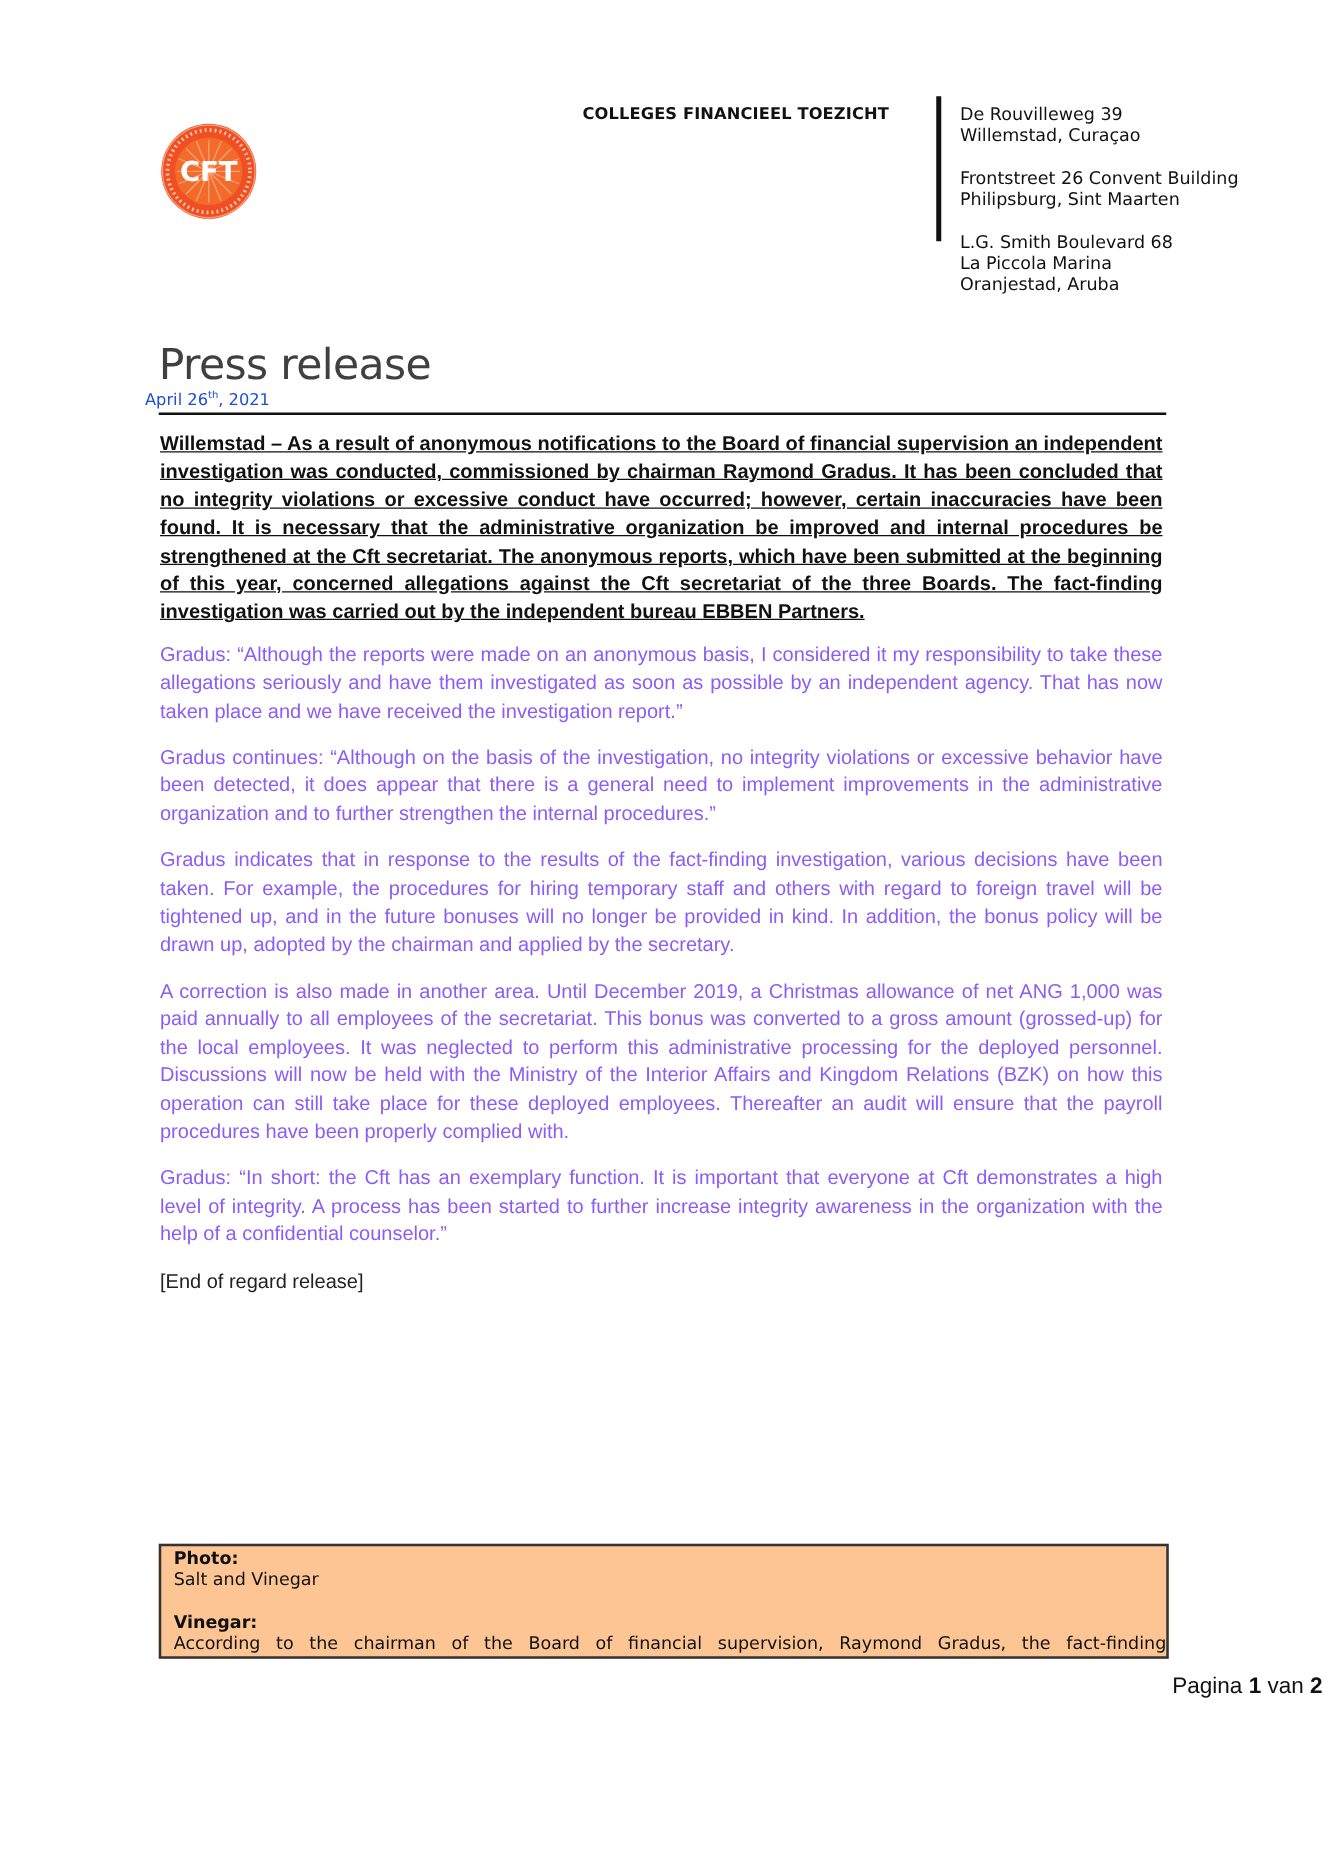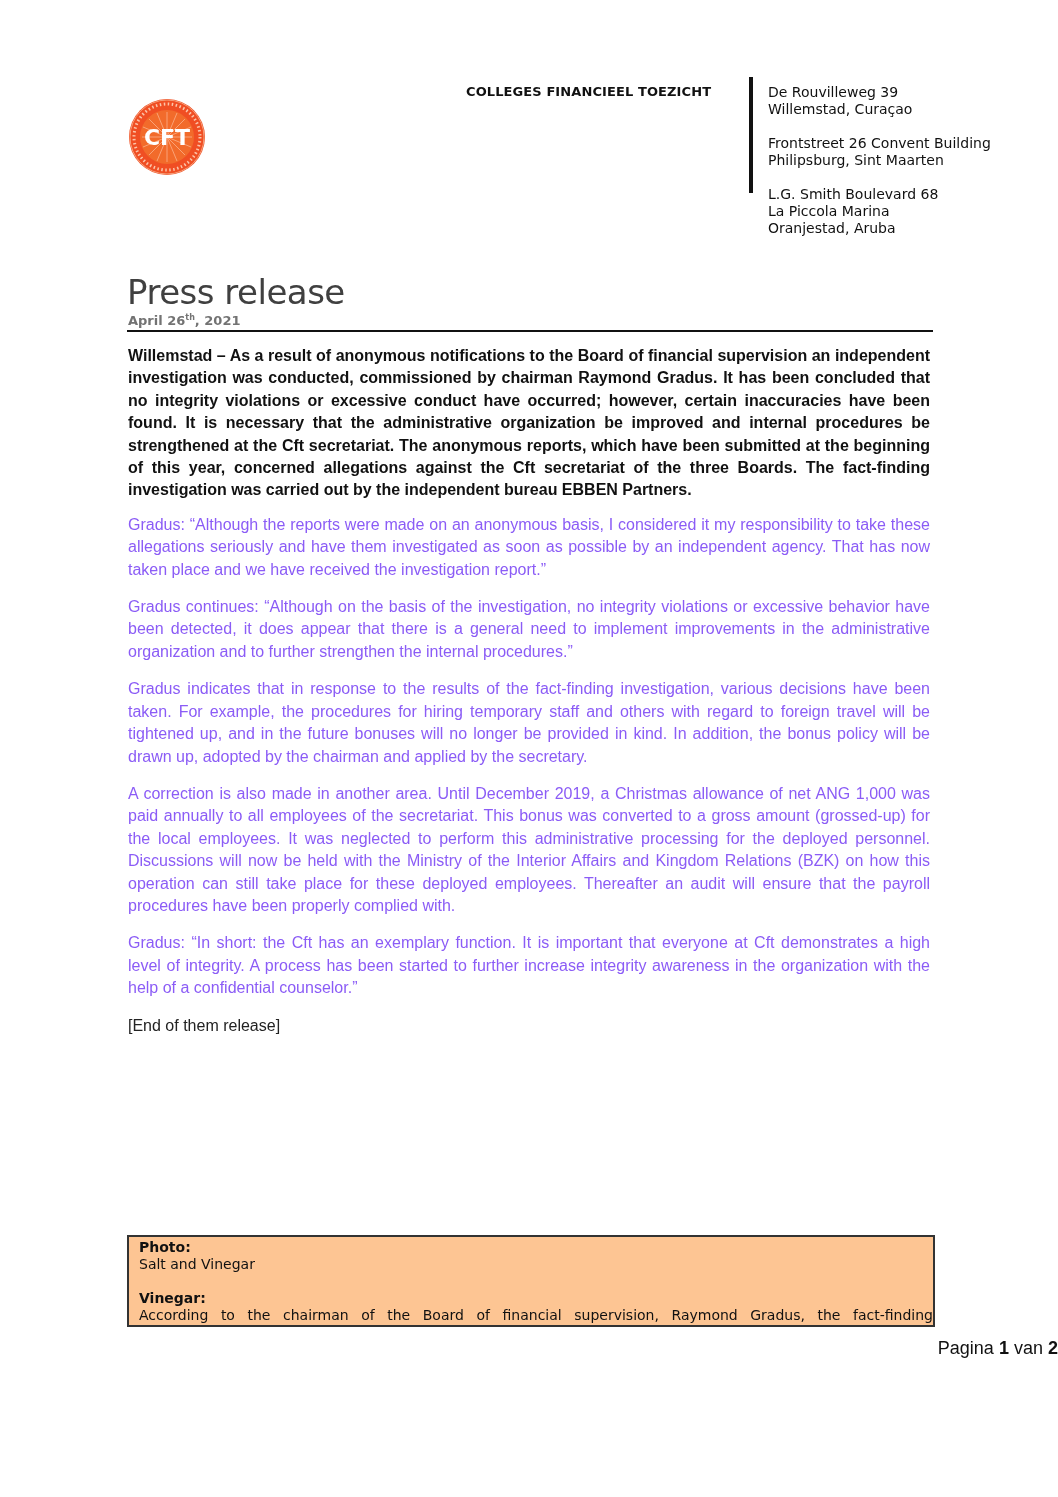--- a/index.html
+++ b/index.html
@@ -13,30 +13,30 @@
     .org-name { position: absolute; left: 466px; top: 84px; font-weight: bold; font-size: 13px;
                 letter-spacing: 0.1px; color: #111; }
     .header-rule { position: absolute; left: 749px; top: 77px; width: 4px; height: 116px; background: #111; }
     .addresses { position: absolute; left: 768px; top: 84px; font-size: 14px; line-height: 17px; color: #111; }
     .address-block { margin-bottom: 17px; }
     .address-line { display: block; white-space: nowrap; }
 
     
     .doc-title { position: absolute; left: 127px; top: 272px; font-size: 34px; font-weight: normal;
                  font-family: "DejaVu Sans", sans-serif; letter-spacing: -0.5px; color: #404040; }
-    .doc-date { position: absolute; left: 128px; top: 313px; font-size: 13px; font-weight: bold; color: #737373; }
+    .doc-date { position: absolute; left: 116px; top: 313px; font-size: 13px; font-weight: normal; color: #1d4ed8; }
     .doc-date sup { font-size: 8px; vertical-align: super; line-height: 0; }
     .title-rule { position: absolute; left: 127px; top: 330px; width: 806px; height: 2px; background: #111; }
 
     
     .content { position: absolute; left: 128px; top: 345px; width: 802px; }
     .headline { font-family: "Liberation Sans", sans-serif; font-weight: bold; font-size: 19px; line-height: 26px;
                 text-align: justify; margin: 0 0 16px 0; color: #111; }
     .lead { font-family: "Liberation Sans", sans-serif; font-weight: bold; font-size: 16px; line-height: 22.4px;
-            text-align: justify; margin: 0 0 12px 0; color: #111; }
+            text-align: justify; margin: 0 0 12px 0; color: #111; text-decoration: underline; }
     .para { font-family: "Liberation Sans", sans-serif; font-size: 16px; line-height: 22.4px; text-align: justify;
             margin: 0 0 15px 0; color: #8b5cf6; }
     .end-note { font-family: "Liberation Sans", sans-serif; font-size: 16px; line-height: 22px; margin: 0; color: #222; }
 
     
     .photo-box { position: absolute; left: 127px; top: 1235px; width: 808px; height: 92px;
                  background: #fdc593; border: 2px solid #333; box-sizing: border-box; overflow: hidden;
                  padding: 2px 0 0 10px; font-family: "DejaVu Sans", sans-serif; font-size: 14px; line-height: 17px; color: #111; }
     .photo-label, .caption-label { font-weight: bold; display: block; }
     .photo-value { display: block; margin-bottom: 17px; }
@@ -94,21 +94,21 @@
 <div class="doc-date"><span>April 26</span><sup>th</sup><span>, 2021</span></div>
 <div class="title-rule"></div>
 
 <div class="content">
   <p class="lead">Willemstad – As a result of anonymous notifications to the Board of financial supervision an independent investigation was conducted, commissioned by chairman Raymond Gradus. It has been concluded that no integrity violations or excessive conduct have occurred; however, certain inaccuracies have been found. It is necessary that the administrative organization be improved and internal procedures be strengthened at the Cft secretariat. The anonymous reports, which have been submitted at the beginning of this year, concerned allegations against the Cft secretariat of the three Boards. The fact-finding investigation was carried out by the independent bureau EBBEN Partners.</p>
   <p class="para">Gradus: “Although the reports were made on an anonymous basis, I considered it my responsibility to take these allegations seriously and have them investigated as soon as possible by an independent agency. That has now taken place and we have received the investigation report.”</p>
   <p class="para">Gradus continues: “Although on the basis of the investigation, no integrity violations or excessive behavior have been detected, it does appear that there is a general need to implement improvements in the administrative organization and to further strengthen the internal procedures.”</p>
   <p class="para">Gradus indicates that in response to the results of the fact-finding investigation, various decisions have been taken. For example, the procedures for hiring temporary staff and others with regard to foreign travel will be tightened up, and in the future bonuses will no longer be provided in kind. In addition, the bonus policy will be drawn up, adopted by the chairman and applied by the secretary.</p>
   <p class="para">A correction is also made in another area. Until December 2019, a Christmas allowance of net ANG 1,000 was paid annually to all employees of the secretariat. This bonus was converted to a gross amount (grossed-up) for the local employees. It was neglected to perform this administrative processing for the deployed personnel. Discussions will now be held with the Ministry of the Interior Affairs and Kingdom Relations (BZK) on how this operation can still take place for these deployed employees. Thereafter an audit will ensure that the payroll procedures have been properly complied with.</p>
   <p class="para">Gradus: “In short: the Cft has an exemplary function. It is important that everyone at Cft demonstrates a high level of integrity. A process has been started to further increase integrity awareness in the organization with the help of a confidential counselor.”</p>
-  <p class="end-note">[End of them release]</p>
+  <p class="end-note">[End of regard release]</p>
 </div>
 
 <div class="photo-box">
   <span class="photo-label">Photo:</span>
   <span class="photo-value">Salt and Vinegar</span>
   <span class="caption-label">Vinegar:</span>
   <span class="caption-value">According to the chairman of the Board of financial supervision, Raymond Gradus, the fact-finding</span>
 </div>
 
 <div class="footer">

